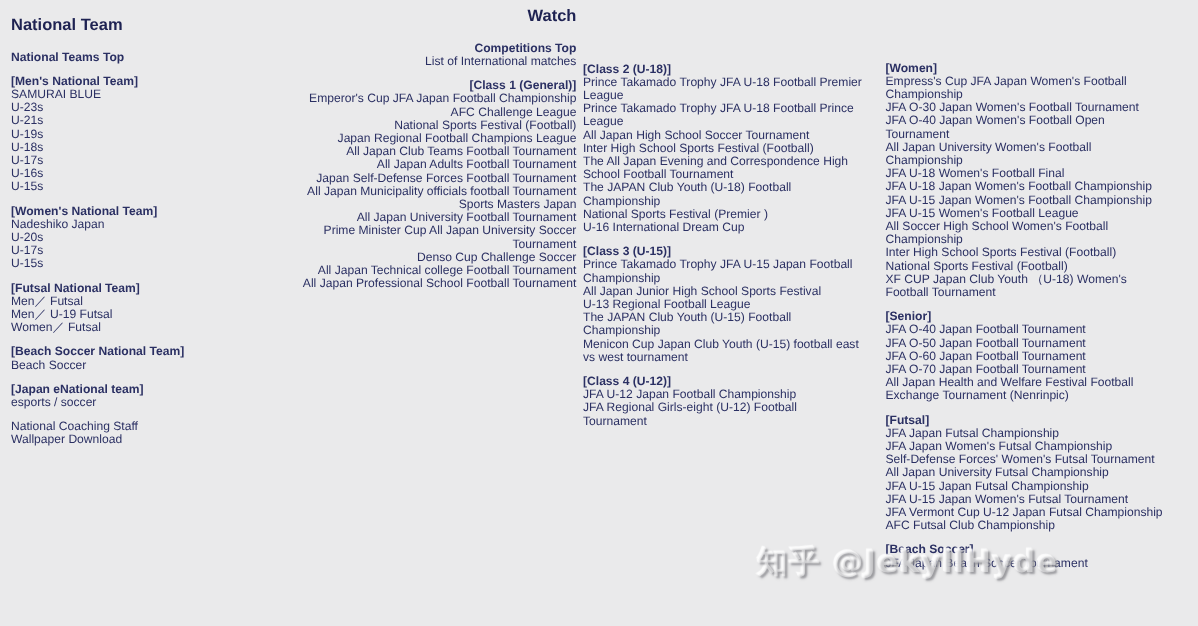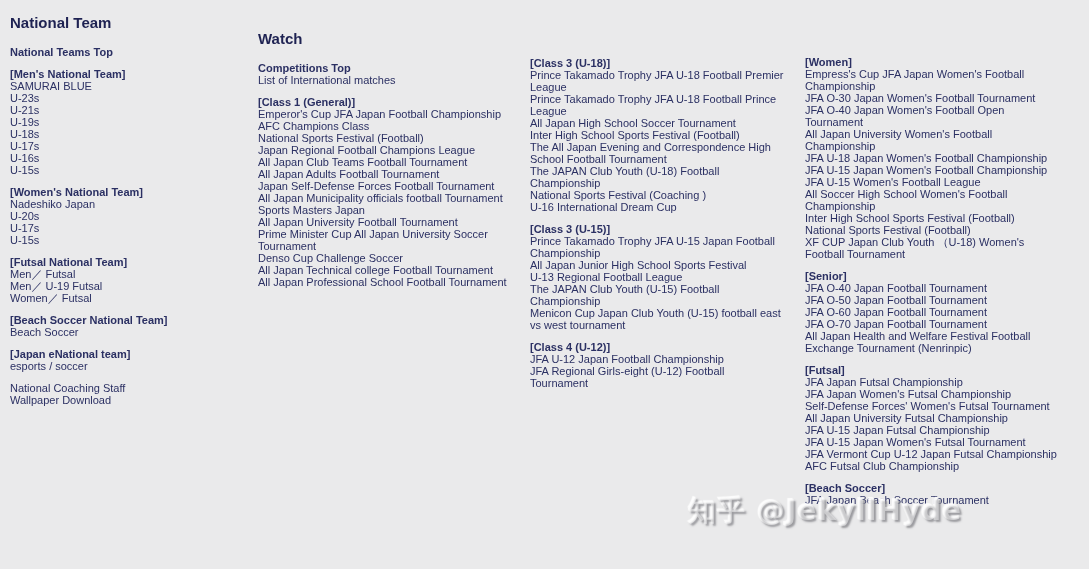--- a/index.html
+++ b/index.html
@@ -11,21 +11,21 @@
     width: 1089px;
     height: 569px;
     background: #eaeaeb;
     overflow: hidden;
     font-family: "Liberation Sans", sans-serif;
   }
   .col {
     position: absolute;
   }
   .col1 { left: 10px;  top: 14px; width: 238px; }
-  .col2 { left: 258px; top: 30px; width: 266px; }
+  .col2 { left: 258px; top: 6px; width: 266px; text-align: right; }
   .col3 { left: 530px; top: 57px; width: 254px; }
   .col4 { left: 805px; top: 56px; width: 253px; }
   .panel-title {
     font-size: 15px;
     line-height: 17px;
     font-weight: 700;
     color: #1e2252;
     margin: 0 0 15px 0;
   }
   .link {
@@ -107,47 +107,47 @@
 </div>
 
 <div class="col col2">
   <div class="panel-title">Watch</div>
   <a class="link bold">Competitions Top</a>
   <a class="link">List of International matches</a>
   <div>
       <div class="group">
         <div class="group-header">[Class 1 (General)]</div>
         <a class="link">Emperor's Cup JFA Japan Football Championship</a>
-        <a class="link">AFC Champions Class</a>
+        <a class="link">AFC Challenge League</a>
         <a class="link">National Sports Festival (Football)</a>
         <a class="link">Japan Regional Football Champions League</a>
         <a class="link">All Japan Club Teams Football Tournament</a>
         <a class="link">All Japan Adults Football Tournament</a>
         <a class="link">Japan Self-Defense Forces Football Tournament</a>
         <a class="link">All Japan Municipality officials football Tournament</a>
         <a class="link">Sports Masters Japan</a>
         <a class="link">All Japan University Football Tournament</a>
         <a class="link">Prime Minister Cup All Japan University Soccer Tournament</a>
         <a class="link">Denso Cup Challenge Soccer</a>
         <a class="link">All Japan Technical college Football Tournament</a>
         <a class="link">All Japan Professional School Football Tournament</a>
       </div>
     </div>
 </div>
 
 <div class="col col3">
     <div class="group">
-      <div class="group-header">[Class 3 (U-18)]</div>
+      <div class="group-header">[Class 2 (U-18)]</div>
       <a class="link">Prince Takamado Trophy JFA U-18 Football Premier League</a>
       <a class="link">Prince Takamado Trophy JFA U-18 Football Prince League</a>
       <a class="link">All Japan High School Soccer Tournament</a>
       <a class="link">Inter High School Sports Festival (Football)</a>
       <a class="link">The All Japan Evening and Correspondence High School Football Tournament</a>
       <a class="link">The JAPAN Club Youth (U-18) Football Championship</a>
-      <a class="link">National Sports Festival (Coaching )</a>
+      <a class="link">National Sports Festival (Premier )</a>
       <a class="link">U-16 International Dream Cup</a>
     </div>
     <div class="group">
       <div class="group-header">[Class 3 (U-15)]</div>
       <a class="link">Prince Takamado Trophy JFA U-15 Japan Football Championship</a>
       <a class="link">All Japan Junior High School Sports Festival</a>
       <a class="link">U-13 Regional Football League</a>
       <a class="link">The JAPAN Club Youth (U-15) Football Championship</a>
       <a class="link">Menicon Cup Japan Club Youth (U-15) football east vs west tournament</a>
     </div>
@@ -158,20 +158,21 @@
     </div>
   </div>
 
 <div class="col col4">
     <div class="group">
       <div class="group-header">[Women]</div>
       <a class="link">Empress's Cup JFA Japan Women's Football Championship</a>
       <a class="link">JFA O-30 Japan Women's Football Tournament</a>
       <a class="link">JFA O-40 Japan Women's Football Open Tournament</a>
       <a class="link">All Japan University Women's Football Championship</a>
+      <a class="link">JFA U-18 Women's Football Final</a>
       <a class="link">JFA U-18 Japan Women's Football Championship</a>
       <a class="link">JFA U-15 Japan Women's Football Championship</a>
       <a class="link">JFA U-15 Women's Football League</a>
       <a class="link">All Soccer High School Women's Football Championship</a>
       <a class="link">Inter High School Sports Festival (Football)</a>
       <a class="link">National Sports Festival (Football)</a>
       <a class="link">XF CUP Japan Club Youth （U-18) Women's Football Tournament</a>
     </div>
     <div class="group">
       <div class="group-header">[Senior]</div>

